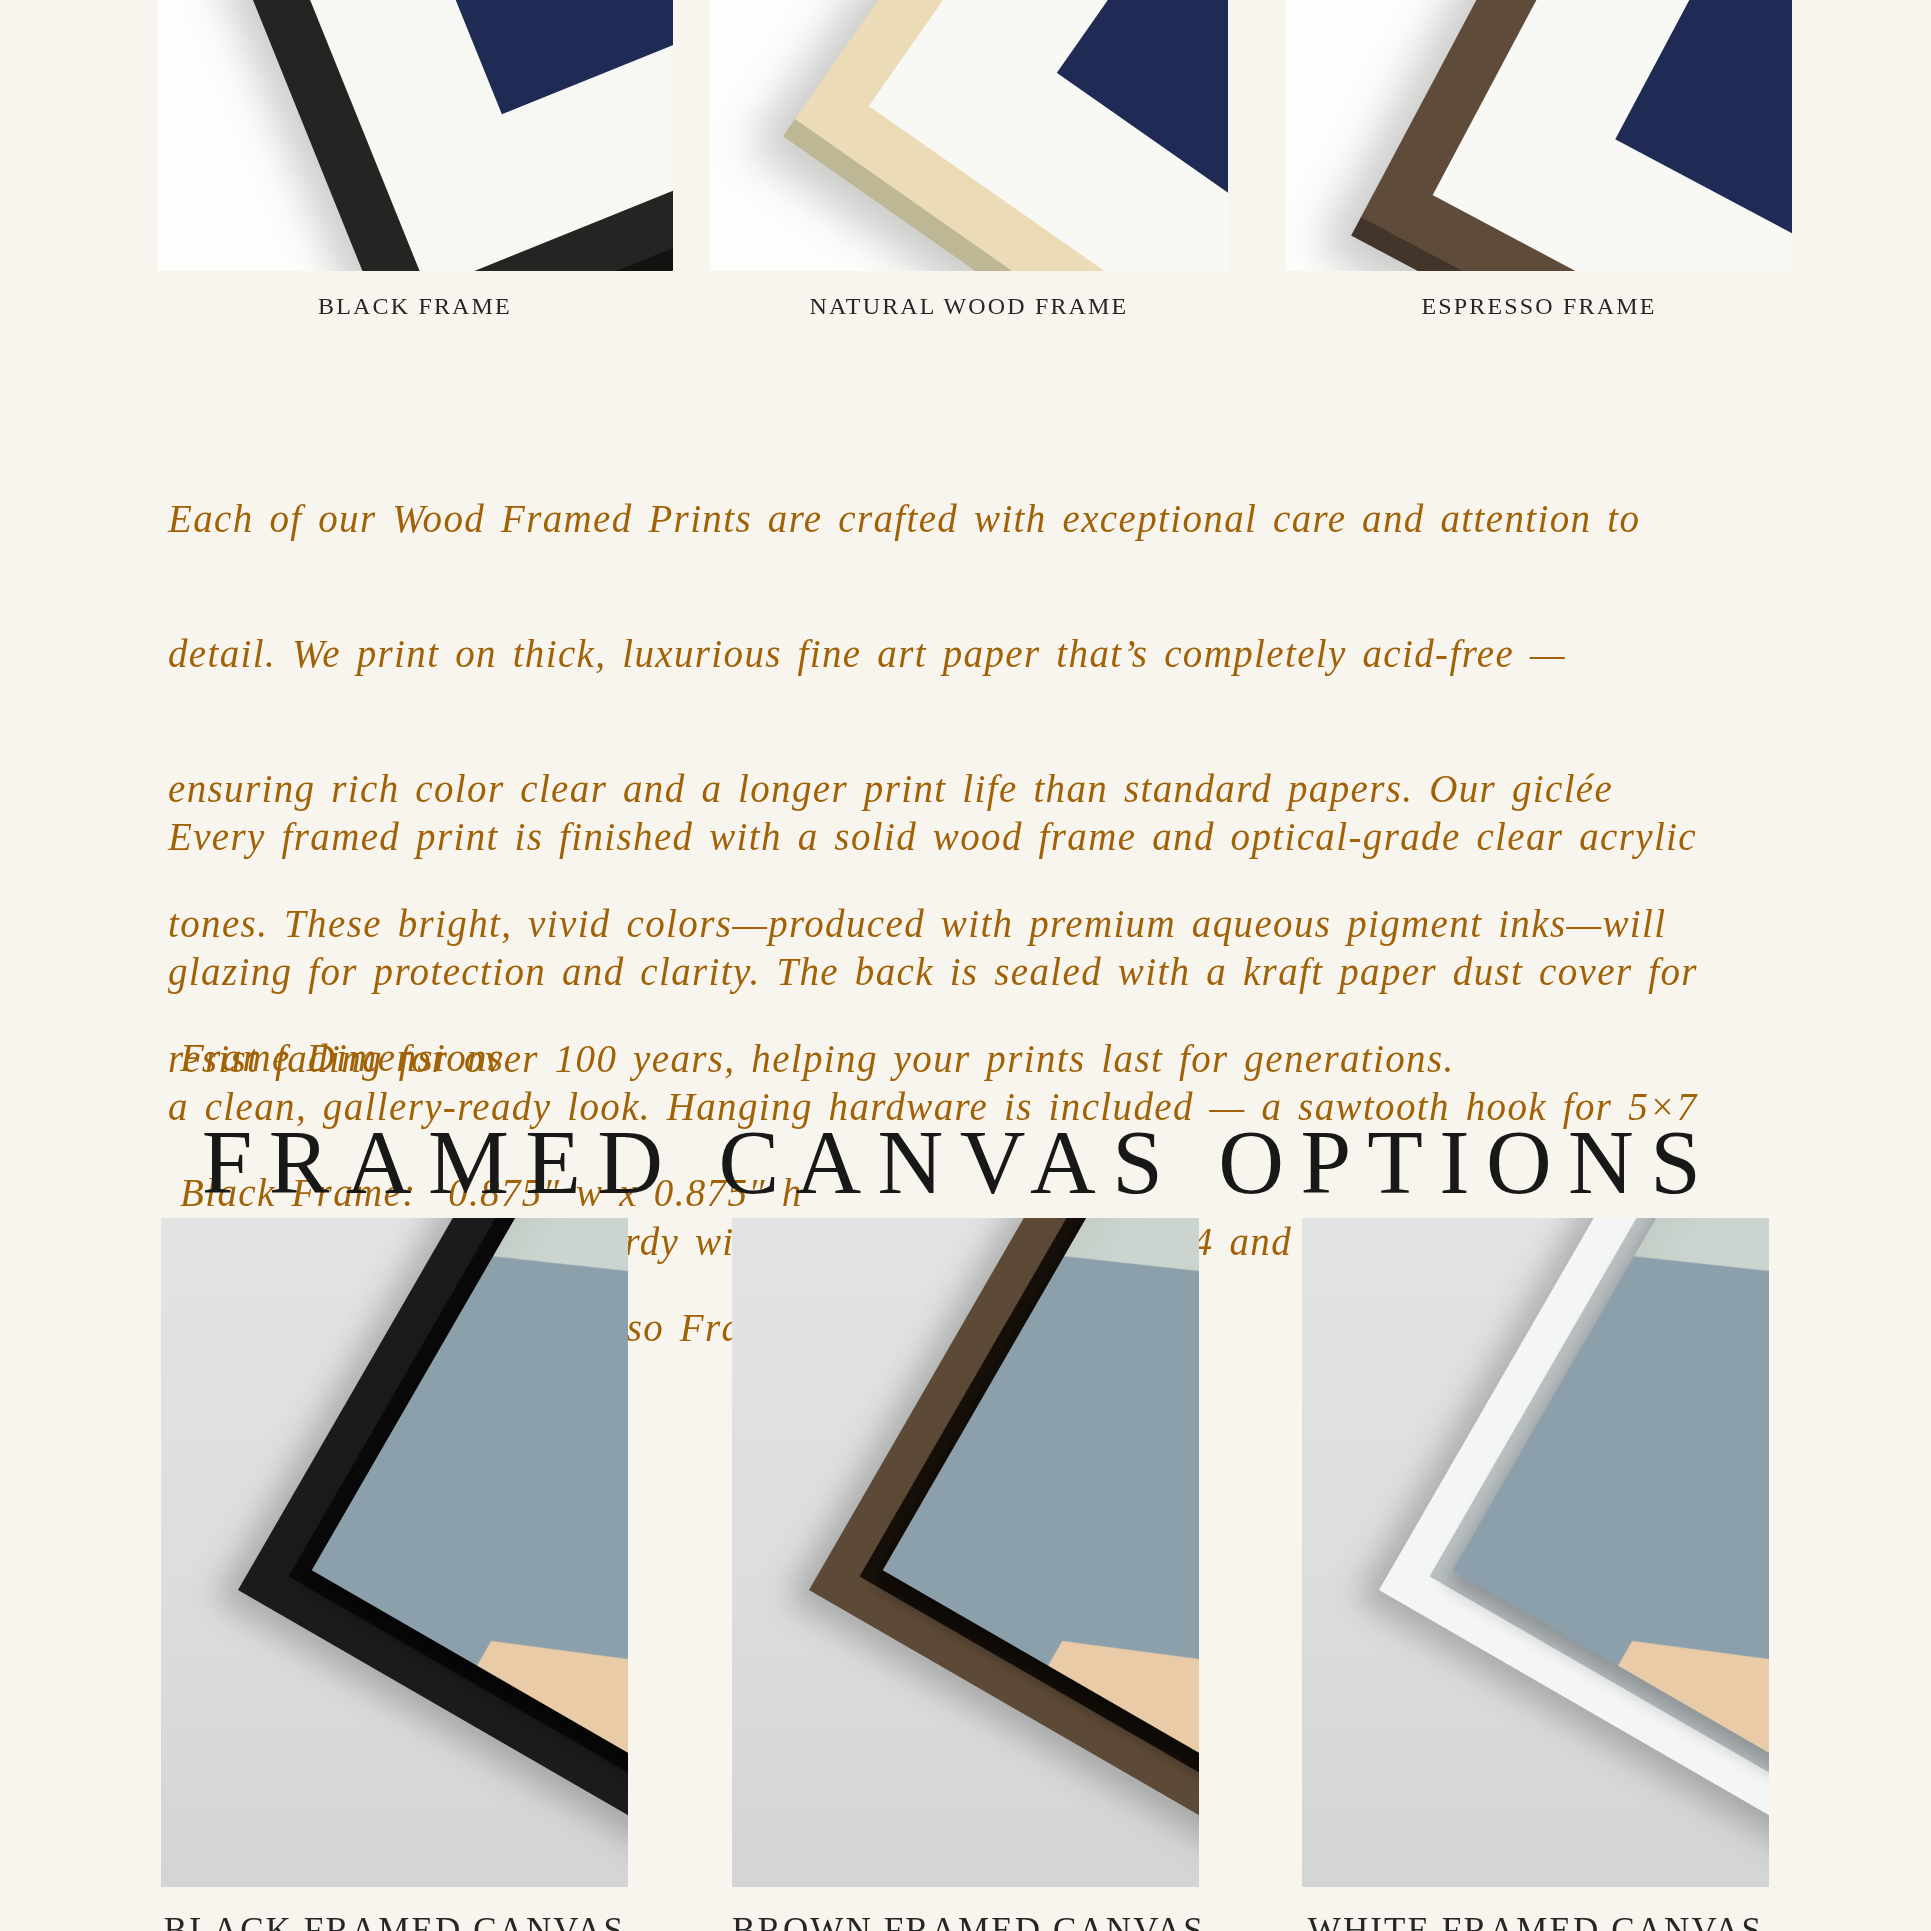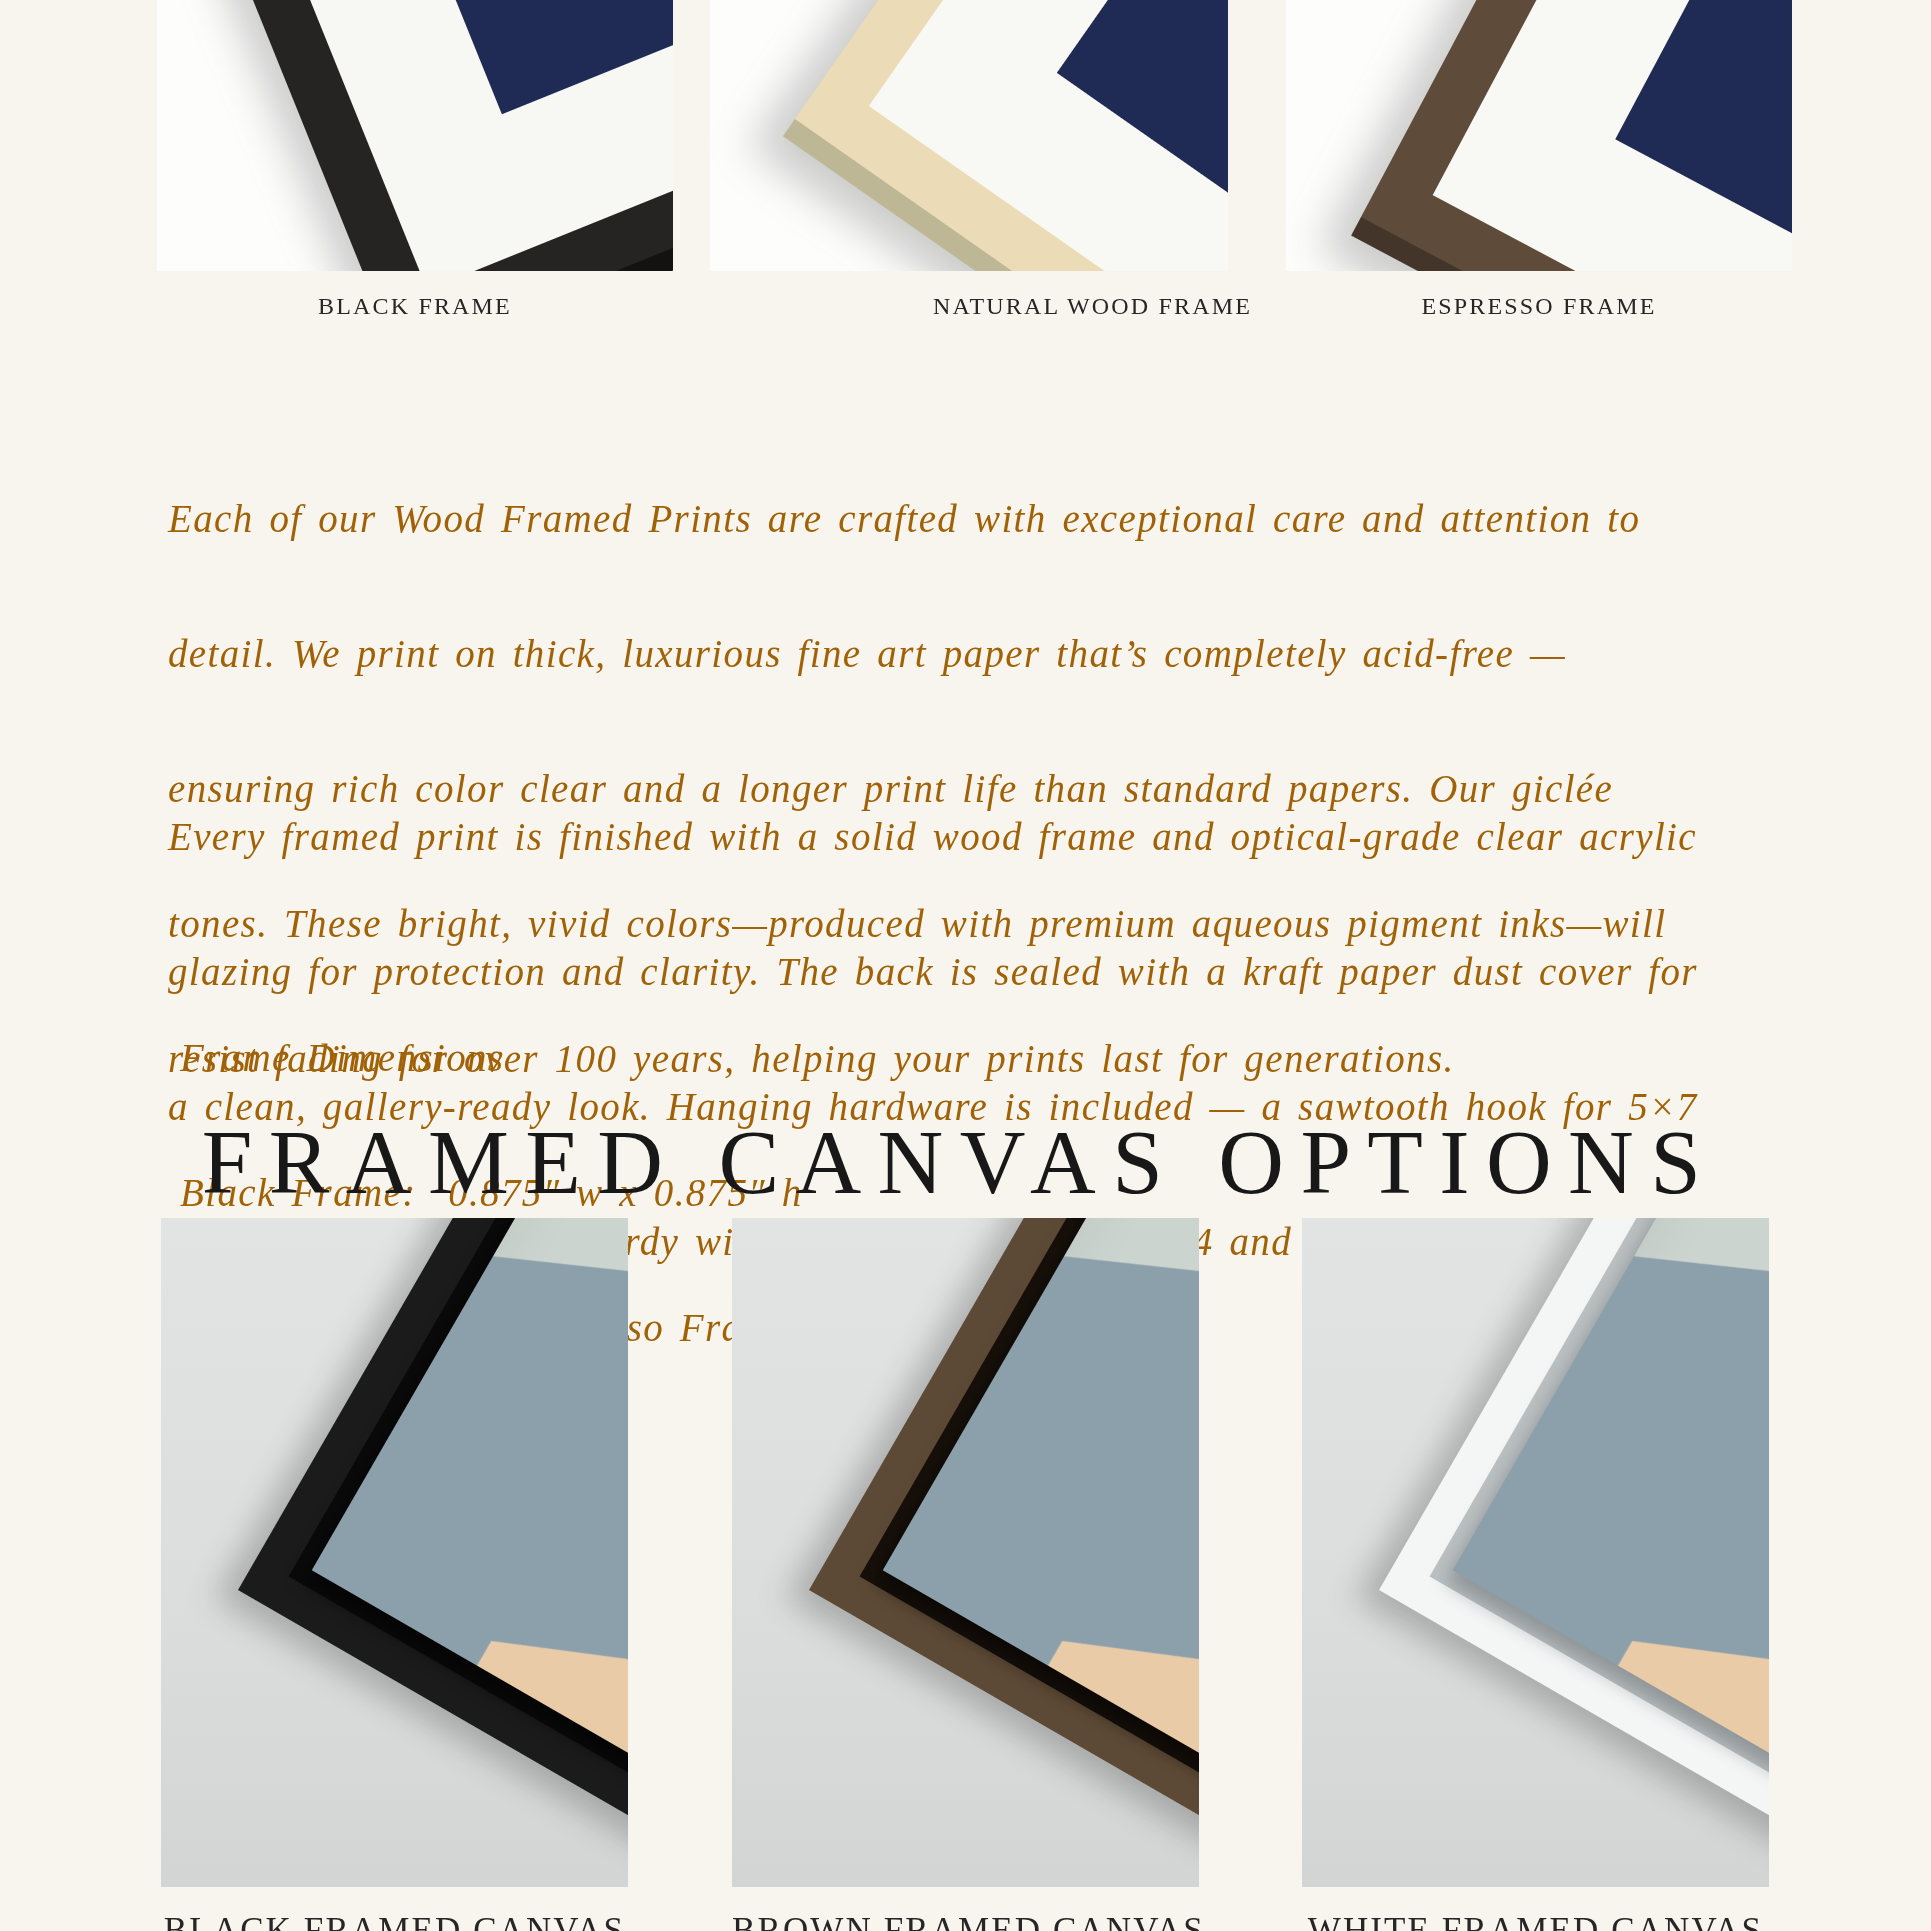--- a/index.html
+++ b/index.html
@@ -17,21 +17,21 @@
       box-shadow:0 21px 0 var(--side);
       filter:drop-shadow(-21px 27px 21px rgba(110,110,110,.35));}
   .ph1 .sq{left:241px;top:-664px;transform:rotate(-22deg);}
   .ph2 .sq{left:85px;top:-904px;transform:rotate(35deg);}
   .ph3 .sq{left:75px;top:-806px;transform:rotate(28deg);}
   .art{position:absolute;inset:135px;background:var(--art);}
 
   .toplabel{position:absolute;top:293px;text-align:center;font-size:24px;
             letter-spacing:.09em;color:#262626;white-space:pre;}
   .tl1{left:157px;width:516px;}
-  .tl2{left:734px;width:518px;text-align:right;}
+  .tl2{left:710px;width:518px;}
   .tl3{left:1286px;width:506px;}
 
   
   .textblock{position:absolute;left:168px;font-size:39px;font-style:italic;
              line-height:45px;letter-spacing:.035em;word-spacing:.12em;
              white-space:pre;color:#a16207;}
   .para1{top:406px;}
   .para2{top:724px;}
   .dims{top:945px;margin-left:12px;}
 

